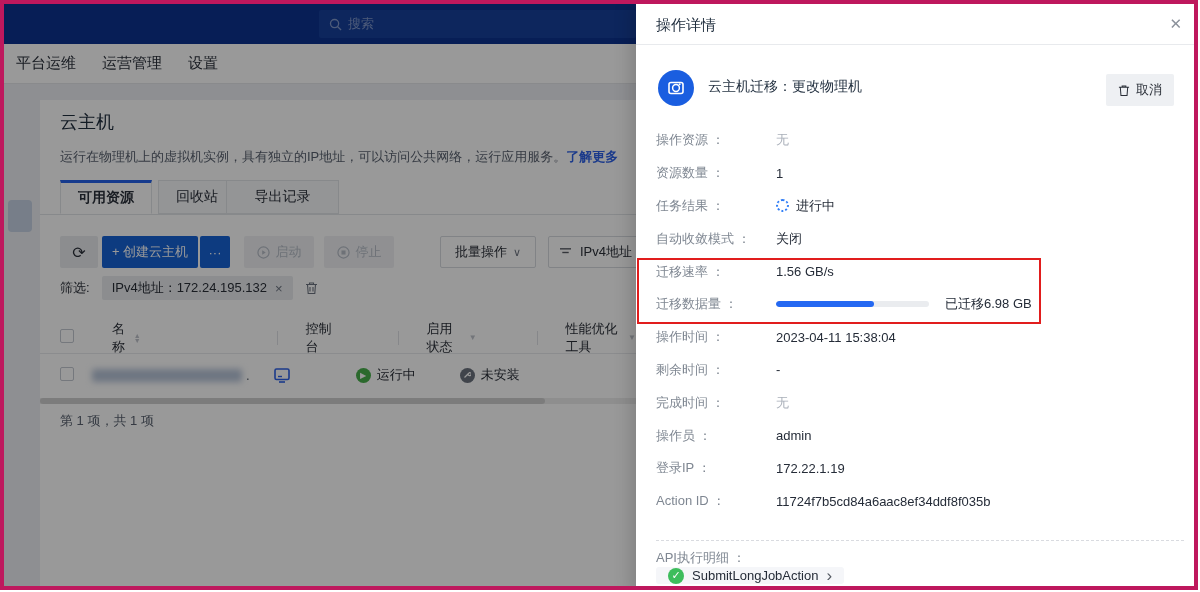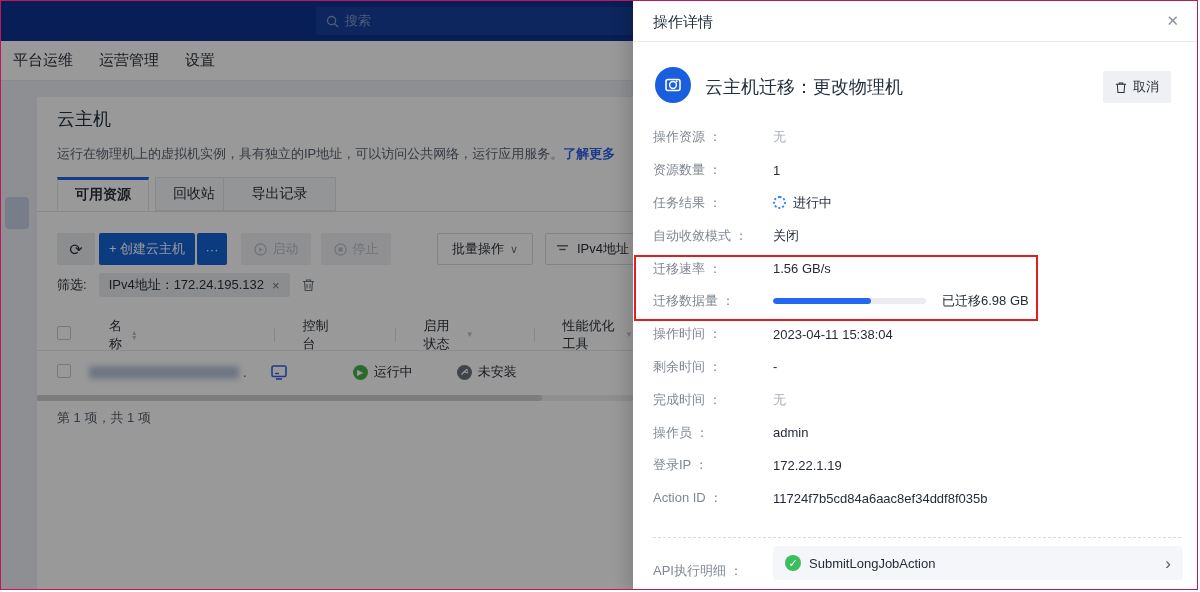--- a/index.html
+++ b/index.html
@@ -1,18 +1,18 @@
 <!DOCTYPE html>
 <html><head>
 <meta charset="utf-8">
 <style>
   * { margin:0; padding:0; box-sizing:border-box; }
   html,body { width:1200px; height:592px; }
   body { font-family:"Liberation Sans","DejaVu Sans",sans-serif; background:#fff; }
-  .screen { position:relative; width:1198px; height:590px; border:1px solid #be185d; overflow:hidden; background:#fff; }
+  .screen { position:relative; width:1198px; height:590px; border:4px solid #be185d; overflow:hidden; background:#fff; }
 
   
   .left { position:absolute; left:0; top:0; width:632px; height:590px; background:#edeff3; overflow:hidden; }
   .topbar { position:absolute; left:0; top:0; width:100%; height:40px; background:#0d338f; }
   .searchbox { position:absolute; left:315px; top:6px; width:317px; height:28px; background:#16409c; border-radius:2px; display:flex; align-items:center; padding:0 10px; color:#8299cc; font-size:13px; gap:6px; }
   .navbar { position:absolute; left:0; top:40px; width:100%; height:40px; background:#ffffff; border-bottom:1px solid #e4e6ea; display:flex; align-items:center; gap:26px; padding-left:12px; }
   .navitem { font-size:15px; color:#2b313b; cursor:pointer; }
   .side-handle { position:absolute; left:4px; top:196px; width:24px; height:32px; background:#c6d2e4; border-radius:4px; }
   .card { position:absolute; left:36px; top:96px; width:596px; height:494px; background:#ffffff; }
   .pg-title { position:absolute; left:20px; top:10px; font-size:18px; color:#1f2d3d; }
@@ -42,33 +42,33 @@
   .sorticon { display:inline-flex; flex-direction:column; line-height:5px; font-size:7px; color:#c0c4cc; margin-left:4px; cursor:pointer; }
   .funnel { font-size:8px; color:#c0c4cc; margin-left:5px; cursor:pointer; }
   .mask { position:absolute; left:0; top:0; width:632px; height:590px; background:rgba(0,0,0,0.40); z-index:50; }
 
   
   .drawer { position:absolute; left:632px; top:0; width:566px; height:590px; background:#fff; z-index:100; box-shadow:-6px 0 16px rgba(0,0,0,0.15); }
   .d-header { position:absolute; left:0; top:0; width:100%; height:41px; border-bottom:1px solid #e8eaed; }
   .d-title { position:absolute; left:20px; top:12px; font-size:15px; color:#1f2d3d; }
   .d-close { position:absolute; right:20px; top:11px; font-size:15px; color:#8b919b; cursor:pointer; }
   .d-icon { position:absolute; left:22px; top:66px; width:36px; height:36px; border-radius:50%; background:#1a5ee0; display:flex; align-items:center; justify-content:center; }
-  .d-action-title { position:absolute; left:72px; top:74px; font-size:18px; color:#1f2d3d; }
+  .d-action-title { position:absolute; left:72px; top:74px; font-size:14px; color:#1f2d3d; }
   .d-cancel { position:absolute; right:28px; top:70px; height:30px; background:#eef0f3; border-radius:2px; display:flex; align-items:center; gap:6px; padding:16px 12px; font-size:13px; color:#2a2f38; cursor:pointer; }
   .d-rows { position:absolute; left:20px; top:120px; right:20px; }
   .drow { height:32.8px; display:flex; align-items:center; font-size:13px; }
   .dlabel { width:120px; color:#7f8792; flex:none; }
   .dvalue { color:#252c38; display:flex; align-items:center; }
   .muted .dvalue { color:#a9afb9; }
   .spinner { width:13px; height:13px; border:2px dotted #2f7df6; border-radius:50%; margin-right:7px; }
   .ptrack { width:153px; height:6px; background:#eaecef; border-radius:3px; overflow:hidden; margin-right:16px; }
   .pfill { height:6px; background:#2468f2; border-radius:3px; }
   .redbox { position:absolute; left:1px; top:254px; width:404px; height:66px; border:2px solid #e11d1d; z-index:10; pointer-events:none; }
   .dash { position:absolute; left:20px; right:18px; top:536px; border-top:1px dashed #d9dbe0; }
-  .apirow { position:absolute; left:20px; right:16px; top:545px; height:34px; display:flex; align-items:flex-end; font-size:13px; }
+  .apirow { position:absolute; left:20px; right:25px; top:545px; height:34px; display:flex; align-items:flex-start; font-size:13px;flex-direction:column; }
   .apibar { flex:1; height:34px; background:#f5f6f9; border-radius:3px; display:flex; align-items:center; gap:8px; padding:0 12px; cursor:pointer; color:#252c38; }
   .apibar .chev { margin-left:auto; color:#555a63; font-size:17px; line-height:1; }
   .gcheck { width:16px; height:16px; border-radius:50%; background:#3dbd5c; color:#fff; font-size:11px; display:flex; align-items:center; justify-content:center; }
   .stat-ic { width:15px; height:15px; border-radius:50%; color:#fff; font-size:8px; display:flex; align-items:center; justify-content:center; margin-right:6px; flex:none; }
 </style>
 </head>
 <body>
 
 <div class="screen">
 

